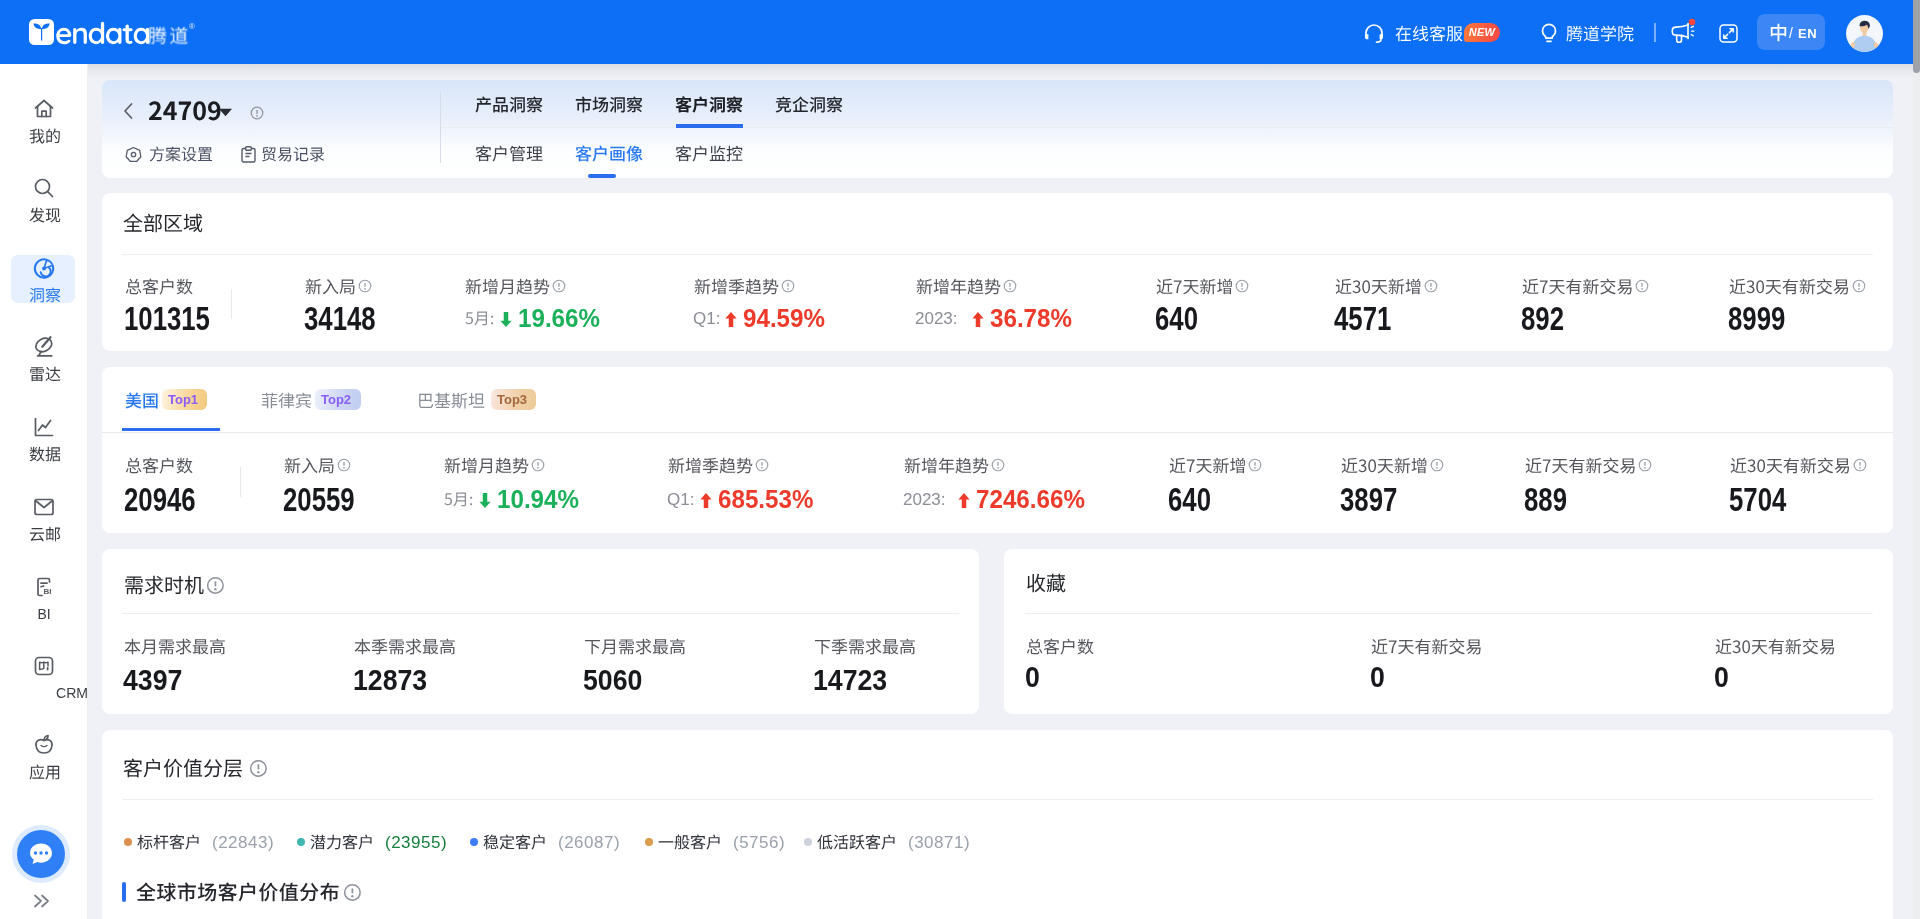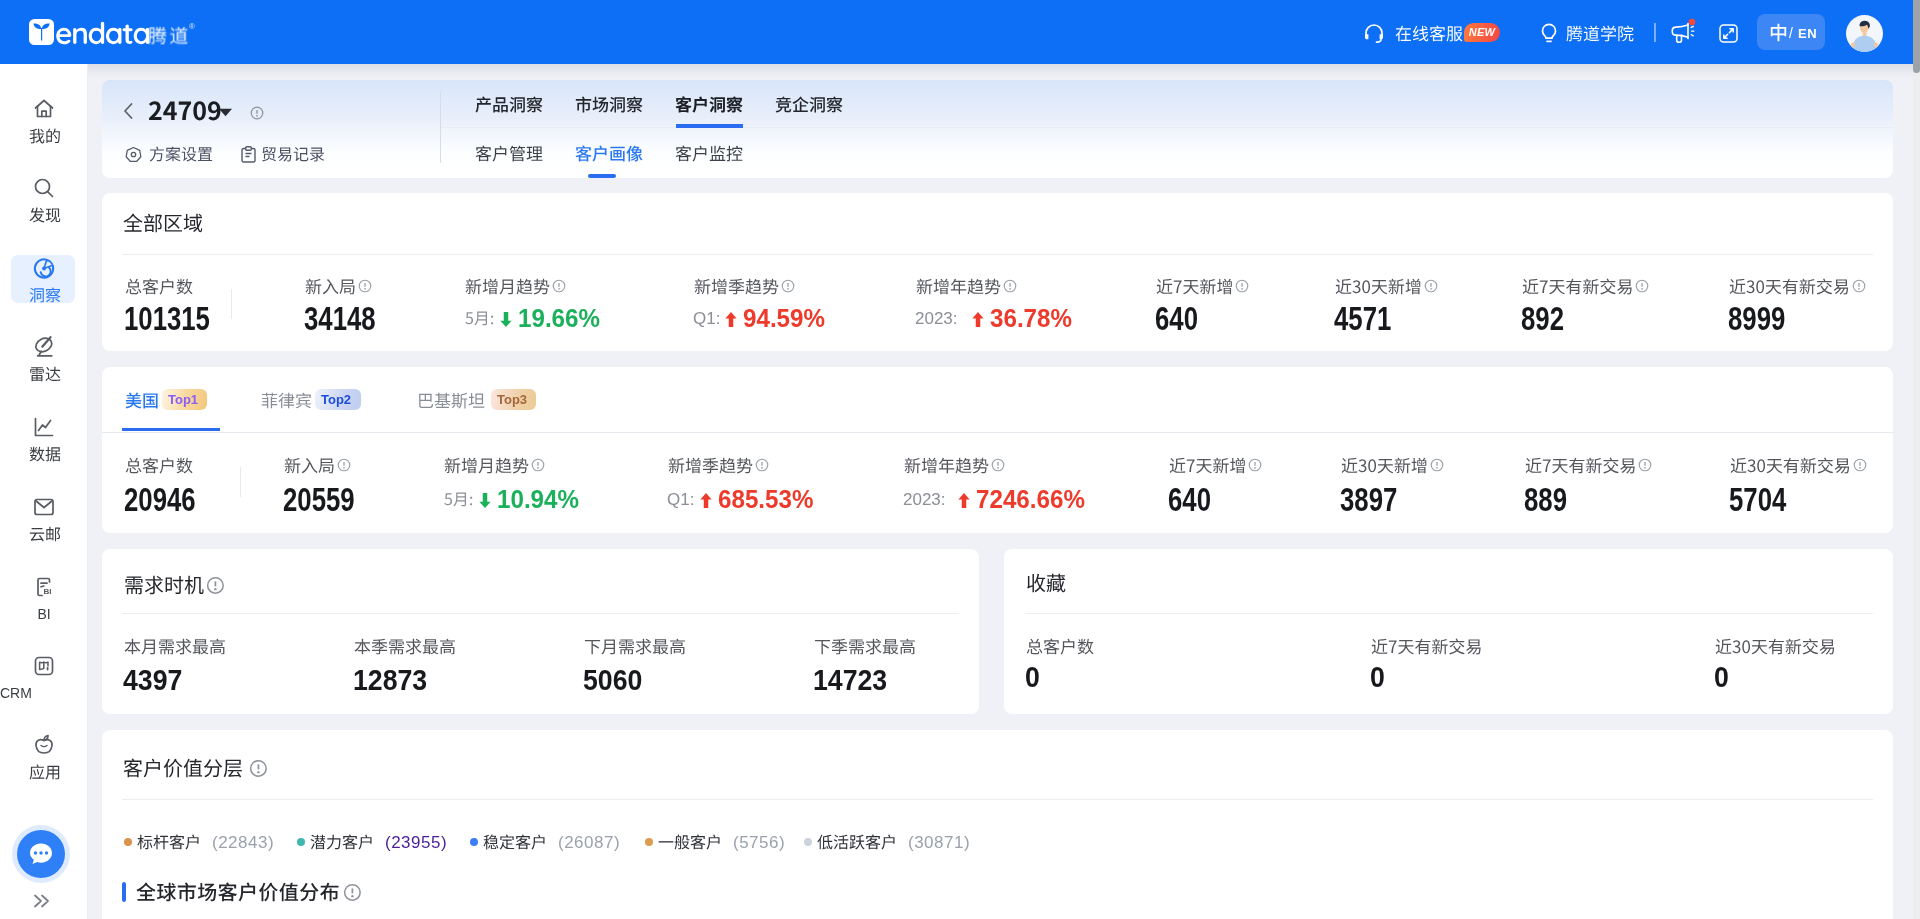--- a/index.html
+++ b/index.html
@@ -161,21 +161,21 @@
       <path d="M18.5 8 V6 a1.5 1.5 0 0 0 -1.5 -1.5 H8.5 A1.5 1.5 0 0 0 7 6 v14 a1.5 1.5 0 0 0 1.5 1.5 H11"></path>
       <path d="M10 9.2 h6 M10 12.8 l2.8 -.8"></path>
       <text x="12.5" y="19.5" font-size="8" font-weight="700" fill="#585c63" stroke="none" font-family="Liberation Sans">BI</text>
     </svg>
     <div class="a" style="left:0;top:606px;width:88px;text-align:center;font-size:14px;color:#3a3d42">BI</div>
     <svg class="a" style="left:31px;top:653px" width="26" height="26" viewBox="0 0 26 26" fill="none" stroke="#585c63" stroke-width="1.7" stroke-linecap="round" stroke-linejoin="round">
       <rect x="4.5" y="4.5" width="17" height="17" rx="3.5"></rect>
       <path d="M8.6 16.4 V9.2 C10.2 10 11.4 10 12.8 9 V15.4 C11.4 16.4 10.2 16.4 8.6 16.4 Z M12.8 9 C14.2 10 15.4 10 17 9.2 V13" stroke-width="1.5"></path>
       <path d="M16.6 14.8 v1.8" stroke-width="1.8"></path>
     </svg>
-    <div class="a" style="left:0;top:685px;width:88px;text-align:left;font-size:14px;color:#3a3d42">CRM</div>
+    <div class="a" style="left:0;top:685px;width:88px;text-align:right;font-size:14px;color:#3a3d42">CRM</div>
     <svg class="a" style="left:31px;top:732px" width="26" height="26" viewBox="0 0 26 26" fill="none" stroke="#585c63" stroke-width="1.7" stroke-linecap="round" stroke-linejoin="round">
       <path d="M13 8.5 c-4.5 -2.5 -8.5 .5 -8 5 c.5 4.5 3.5 7.5 8 7.5 c4.5 0 7.5 -3 8 -7.5 c.5 -4.5 -3.5 -7.5 -8 -5 Z"></path>
       <path d="M13 8.5 C13 5.5 14.5 4 17 3.5 C17 6.5 15.5 8 13 8.5 Z"></path>
       <path d="M10 13.5 c2 1.5 4 1.5 6 0" stroke-width="1.4"></path>
     </svg>
     <svg class="a" style="left:28px;top:763.0px" width="34" height="18" viewBox="0 0 34 18">
       <g fill="#3a3d42" transform="translate(1,15.1) scale(0.016000,-0.016000)">
         <use href="#n400_5e94" x="0"></use>
         <use href="#n400_7528" x="1000"></use>
       </g>
@@ -469,21 +469,21 @@
     <div class="a" style="left:162px;top:389px;width:45px;height:21px;border-radius:6px;background:linear-gradient(100deg,#fdf4e1 0%,#f8d89c 55%,#f2c87e 100%)"></div>
     <div class="a" style="left:168px;top:393.0px;height:13px;line-height:13px;font-size:13px;font-weight:700;color:#8b5cf6;white-space:nowrap">Top1</div>
     <svg class="a" style="left:260px;top:390.5px" width="53" height="19" viewBox="0 0 53 19">
       <g fill="#878c95" transform="translate(1,16.0) scale(0.017000,-0.017000)">
         <use href="#n400_83f2" x="0"></use>
         <use href="#n400_5f8b" x="1000"></use>
         <use href="#n400_5bbe" x="2000"></use>
       </g>
     </svg>
     <div class="a" style="left:315px;top:389px;width:46px;height:21px;border-radius:6px;background:linear-gradient(100deg,#eef1fb 0%,#ccd6f3 60%,#bfcdf1 100%)"></div>
-    <div class="a" style="left:321px;top:393.0px;height:13px;line-height:13px;font-size:13px;font-weight:700;color:#1d4ed8;white-space:nowrap">Top2</div>
+    <div class="a" style="left:321px;top:393.0px;height:13px;line-height:13px;font-size:13px;font-weight:700;color:#8b5cf6;white-space:nowrap">Top2</div>
     <svg class="a" style="left:416px;top:390.5px" width="70" height="19" viewBox="0 0 70 19">
       <g fill="#878c95" transform="translate(1,16.0) scale(0.017000,-0.017000)">
         <use href="#n400_5df4" x="0"></use>
         <use href="#n400_57fa" x="1000"></use>
         <use href="#n400_65af" x="2000"></use>
         <use href="#n400_5766" x="3000"></use>
       </g>
     </svg>
     <div class="a" style="left:491px;top:389px;width:45px;height:21px;border-radius:6px;background:linear-gradient(100deg,#fae7e0 0%,#f0d0a8 60%,#eccb96 100%)"></div>
     <div class="a" style="left:497px;top:393.0px;height:13px;line-height:13px;font-size:13px;font-weight:700;color:#a5683c;white-space:nowrap">Top3</div>
@@ -771,21 +771,21 @@
     <div class="a" style="left:212.0px;top:834.0px;height:17px;line-height:17px;font-size:17px;font-weight:400;color:#9ba1ab;letter-spacing:0.5px;white-space:nowrap">(22843)</div>
     <div class="a" style="left:297px;top:838px;width:8px;height:8px;border-radius:4px;background:#3eb7b0"></div>
     <svg class="a" style="left:309px;top:833.0px" width="66" height="18" viewBox="0 0 66 18">
       <g fill="#2e3138" transform="translate(1,15.1) scale(0.016000,-0.016000)">
         <use href="#n400_6f5c" x="0"></use>
         <use href="#n400_529b" x="1000"></use>
         <use href="#n400_5ba2" x="2000"></use>
         <use href="#n400_6237" x="3000"></use>
       </g>
     </svg>
-    <div class="a" style="left:385.0px;top:834.0px;height:17px;line-height:17px;font-size:17px;font-weight:400;color:#4c1d95;letter-spacing:0.5px;white-space:nowrap">(23955)</div>
+    <div class="a" style="left:385.0px;top:834.0px;height:17px;line-height:17px;font-size:17px;font-weight:400;color:#15803d;letter-spacing:0.5px;white-space:nowrap">(23955)</div>
     <div class="a" style="left:470px;top:838px;width:8px;height:8px;border-radius:4px;background:#3d7df5"></div>
     <svg class="a" style="left:482px;top:833.0px" width="66" height="18" viewBox="0 0 66 18">
       <g fill="#2e3138" transform="translate(1,15.1) scale(0.016000,-0.016000)">
         <use href="#n400_7a33" x="0"></use>
         <use href="#n400_5b9a" x="1000"></use>
         <use href="#n400_5ba2" x="2000"></use>
         <use href="#n400_6237" x="3000"></use>
       </g>
     </svg>
     <div class="a" style="left:558.0px;top:834.0px;height:17px;line-height:17px;font-size:17px;font-weight:400;color:#9ba1ab;letter-spacing:0.5px;white-space:nowrap">(26087)</div>

